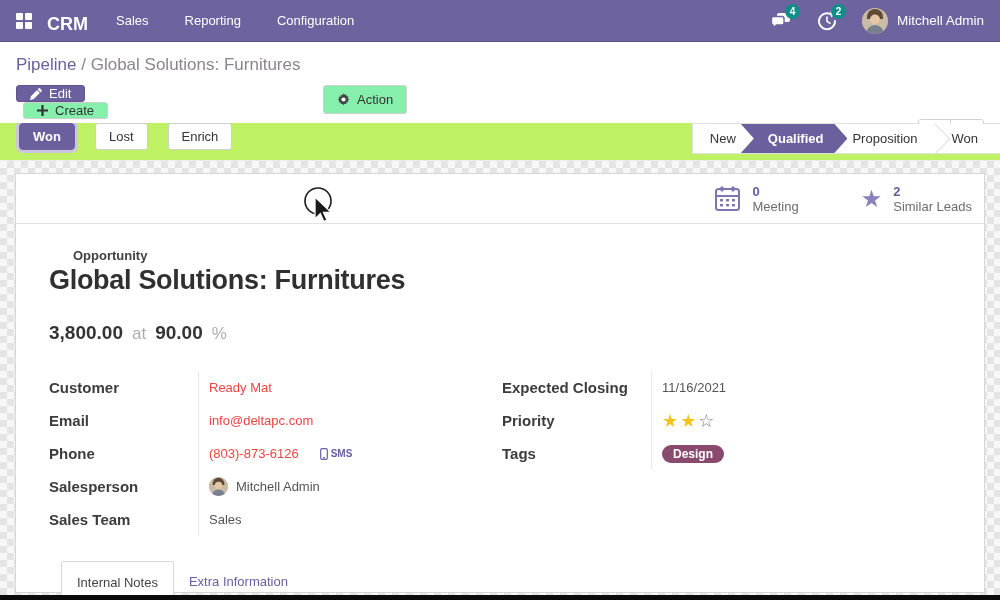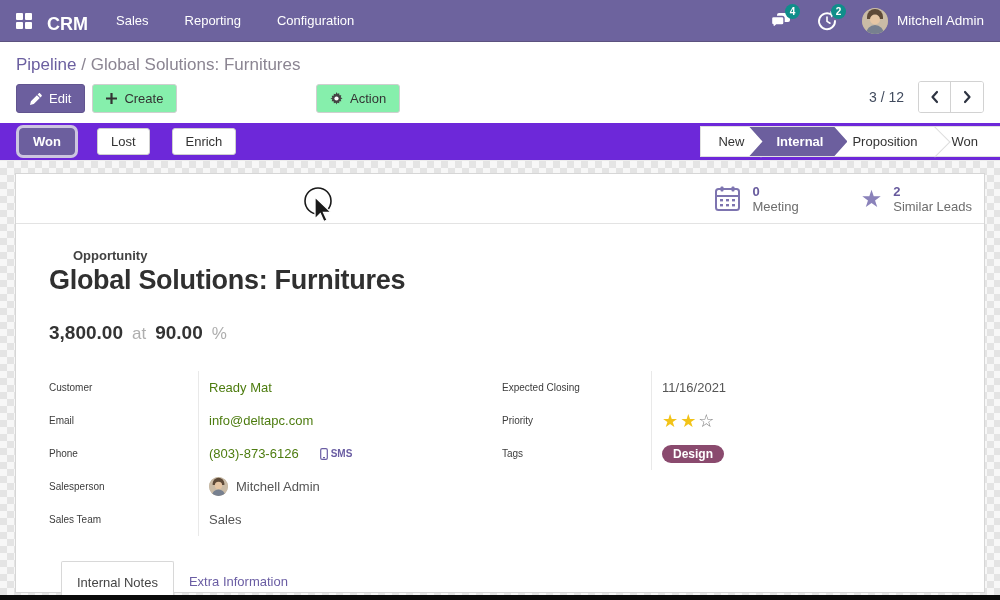--- a/index.html
+++ b/index.html
@@ -28,39 +28,39 @@
     text-align:center; border-radius:8px; padding:0 3px;
   }
   .user-block { display:flex; align-items:center; gap:9px; cursor:pointer; }
   .nav-avatar { width:26px; height:26px; border-radius:50%; overflow:hidden; background:#b9ab99; }
   .user-name { font-size:13.5px; }
 
   
   .breadcrumb-row { padding:13px 16px 2px; font-size:17px; }
   .crumb-link { color:#6b5fa0; cursor:pointer; }
   .crumb-current { color:#8b8592; }
-  .buttons-row { display:flex; align-items:flex-end; padding:8px 16px 10px; position:relative; height:46px; }
+  .buttons-row { display:flex; align-items:flex-start; padding:8px 16px 10px; position:relative; height:46px;flex-direction:column; }
   .btn {
     height:29px; padding:0 13px; font-size:13px; border-radius:3px;
     border:1px solid #cfcfcf; background:#86efac; color:#333;
     display:inline-flex; align-items:center; gap:7px; cursor:pointer; white-space:nowrap;
   }
   .btn-primary { background:#6c5f9e; border-color:#61548f; color:#fff; }
   .btn + .btn { margin-left:7px; }
-  .action-btn { position:absolute; left:309px; }
+  .action-btn { position:absolute; left:316px; }
   .pager { margin-left:auto; display:flex; align-items:center; gap:14px; }
   .pager-value { font-size:14px; color:#414b5e; }
   .pager-group { display:flex; border:1px solid #d2d2d2; border-radius:3px; overflow:hidden; }
   .pager-btn { width:32px; height:30px; background:#fff; border:none; display:flex; align-items:center; justify-content:center; cursor:pointer; }
   .pager-btn:first-child { border-right:1px solid #d2d2d2; }
 
   
-  .status-row { display:flex; align-items:center; padding-left:16px; height:38px; border-bottom:1px solid #ececec; background:#6d28d9; overflow:hidden; }
+  .status-row { display:flex; padding-left:16px; height:38px; border-bottom:1px solid #ececec; background:#bef264; overflow:hidden;gap:9px; }
   .status-btn { height:27px; padding:0 13px; font-size:13px; background:#fff; border:1px solid #cfcfcf; border-radius:3px; color:#333; cursor:pointer; }
-  .status-btn + .status-btn { margin-left:22px; }
+  .status-btn + .status-btn { margin-left:11px; }
   .status-btn.won-active {
     background:#6c5f9e; border-color:#6c5f9e; color:#fff; font-weight:bold;
     border-radius:4px; box-shadow:0 0 0 3px #ccc5e0; margin-left:3px;
   }
   .stages {
     margin-left:auto; display:flex; align-items:stretch; height:31px;
     border:1px solid #e0e0e0; border-right:none; background:#fff;
   }
   .stage {
     display:flex; align-items:center; padding:0 17px; font-size:13px; color:#333;
@@ -102,26 +102,26 @@
   .record-type { font-size:13px; font-weight:bold; color:#424242;margin-left:24px; }
   .opp-title { font-size:27px; font-weight:bold; color:#303030; margin-top:2px; letter-spacing:-0.3px; }
   .money-row { margin-top:26px; display:flex; align-items:baseline; gap:9px; font-size:19px; }
   .money-amount, .money-prob { font-weight:bold; color:#333; }
   .money-muted { color:#aeaeae; font-size:17px; }
 
   .field-grid { display:flex; margin-top:27px; }
   .col-left { width:453px; }
   .col-right { flex:1; }
   .field-row { display:flex; min-height:33px; align-items:center; }
-  .field-label { width:149px; font-size:10px; font-weight:normal; color:#3c3c3c; }
+  .field-label { width:149px; font-size:15px; font-weight:bold; color:#3c3c3c; }
   .field-value {
     flex:1; min-height:33px; border-left:1px solid #e9e9e9; padding-left:10px;
     font-size:13px; color:#555; display:flex; align-items:center; gap:8px;
   }
-  .link { color:#4d7c0f; cursor:pointer; text-decoration:none; }
+  .link { color:#ef4444; cursor:pointer; text-decoration:none; }
   .sms-chip { display:inline-flex; align-items:center; gap:3px; margin-left:13px; color:#6a5da3; font-size:10px; font-weight:bold; cursor:pointer; }
   .field-avatar { width:19px; height:19px; border-radius:50%; overflow:hidden; background:#b9ab99; flex:0 0 19px; }
   .star { font-size:18px; line-height:18px; cursor:pointer; }
   .star.filled { color:#f2c318; }
   .star.empty { color:#808080; }
   .stars { display:flex; gap:2px; }
   .tag-pill { background:#8a4a6e; color:#fff; font-size:12px; font-weight:bold; padding:2px 11px; border-radius:11px; cursor:pointer; }
 
   .tabs { display:flex; margin:25px 0 0 12px; border-bottom:1px solid #d8d8d8; }
   .tab { padding:13px 15px; font-size:13px; cursor:pointer; }
@@ -221,21 +221,21 @@
     </div>
   </div>
 </div>
 
 <div class="status-row">
   <button class="status-btn won-active">Won</button>
   <button class="status-btn">Lost</button>
   <button class="status-btn">Enrich</button>
   <div class="stages">
     <div class="stage">New</div>
-    <div class="stage active">Internal</div>
+    <div class="stage active">Qualified</div>
     <div class="stage">Proposition</div>
     <div class="stage">Won</div>
   </div>
 </div>
 
 <div class="content">
   <div class="sheet">
 
     <div class="button-box">
       <svg class="cursor-indicator" width="46" height="42" viewBox="0 0 46 42">

